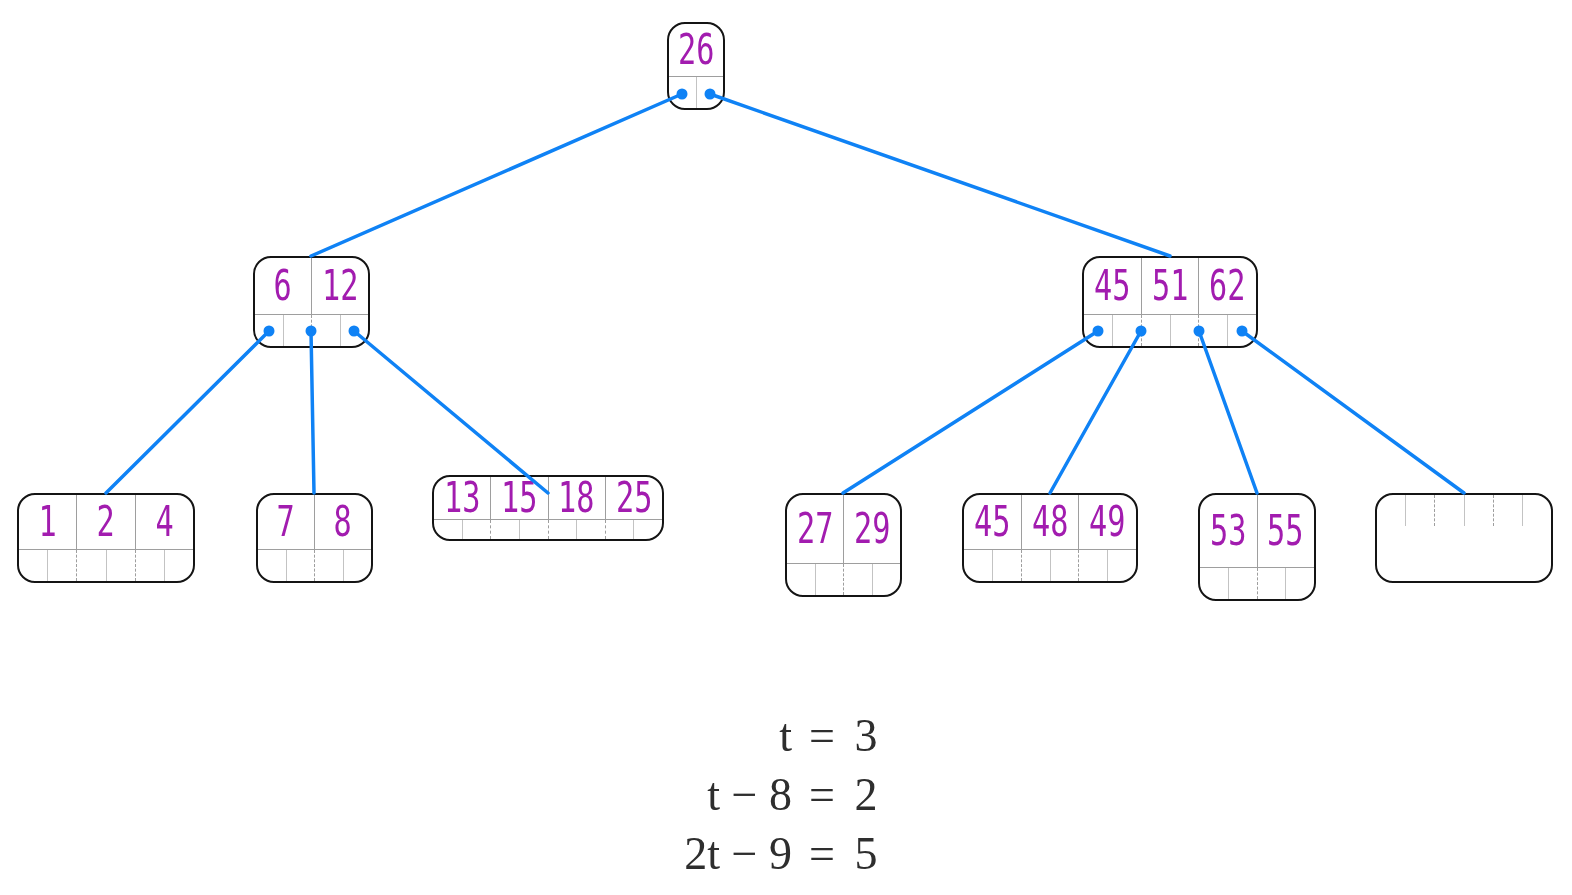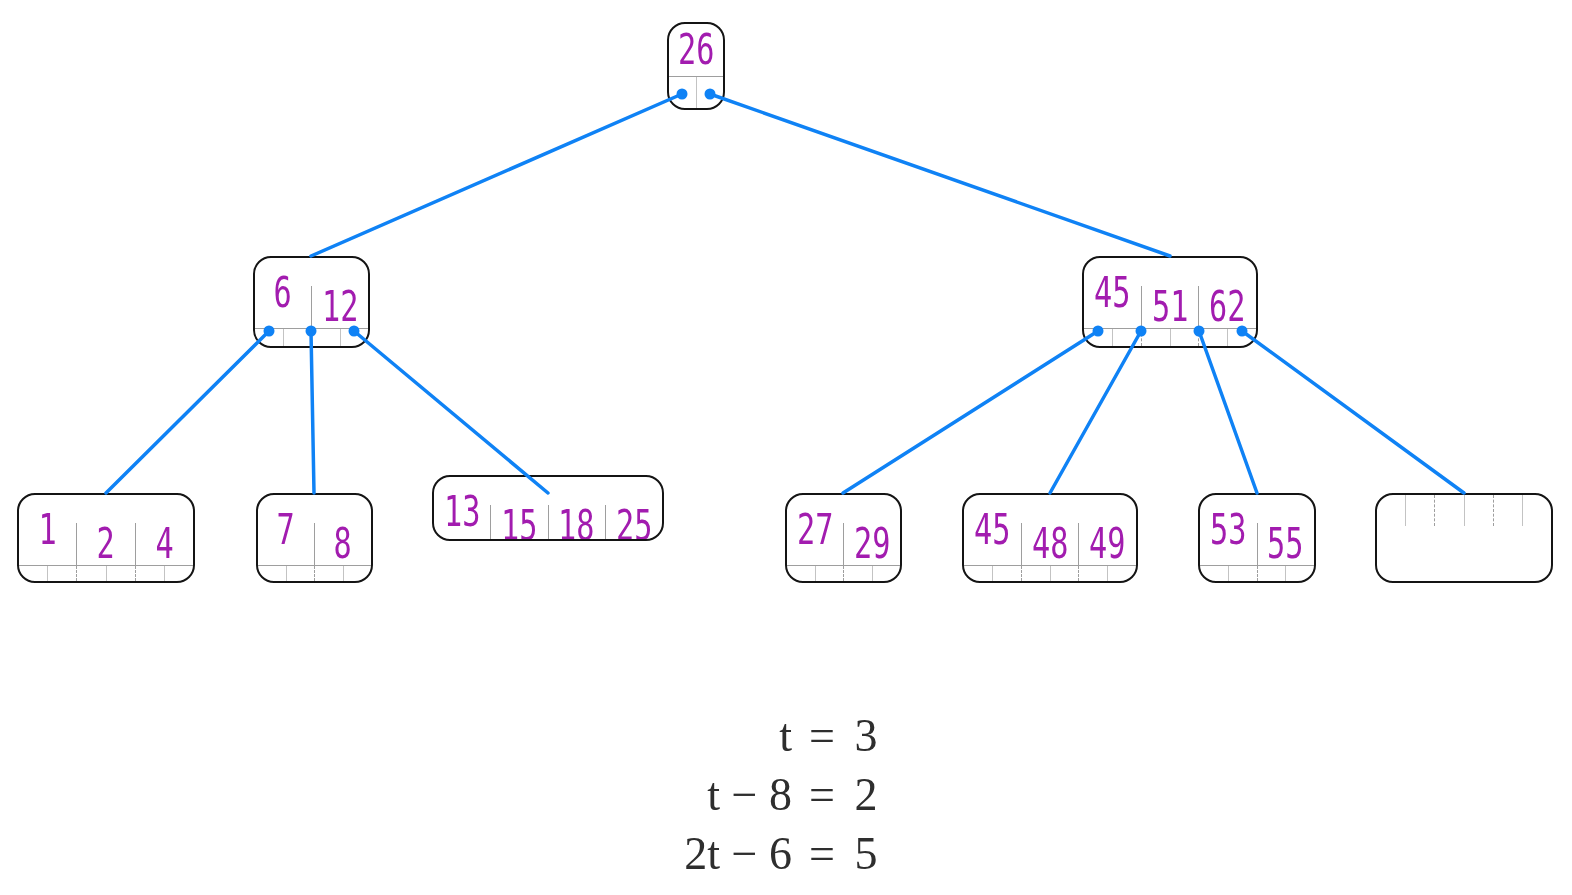--- a/index.html
+++ b/index.html
@@ -5,21 +5,21 @@
   html,body{margin:0;padding:0;background:#ffffff;}
   .stage{position:relative;width:1572px;height:895px;background:#ffffff;overflow:hidden;
          font-family:"DejaVu Sans Mono", monospace;}
   
   .node{position:absolute;box-sizing:border-box;background:#ffffff;
         border:2px solid #141414;border-radius:18px;
         display:flex;flex-direction:column;overflow:hidden;}
   .keys{flex:1;display:flex;border-bottom:1px solid #9e9e9e;}
   .key{flex:1;display:flex;align-items:center;justify-content:center;
        font-size:42px;color:#a21caf;line-height:1;}
-  .key + .key{border-left:1px solid #9e9e9e;margin-top:28px;}
+  .key + .key{border-left:1px solid #9e9e9e;}
   .kt{display:inline-block;transform:scaleX(0.72);}
   .ptrs{height:31px;display:flex;}
   .pcell{flex:1;display:flex;}
   .pcell + .pcell{border-left:1px dashed #9e9e9e;}
   .half{flex:1;}
   .half.l{border-right:1px solid #c3c3c3;}
   
   .edges{position:absolute;left:0;top:0;pointer-events:none;}
   
   .equations{position:absolute;left:600px;top:706px;width:280px;
@@ -175,21 +175,21 @@
           <span class="half l"></span>
           <span class="half"></span>
         </div>
       <div class="pcell">
           <span class="half l"></span>
           <span class="half"></span>
         </div>
     </div>
   </div>
 
-  <div class="node" style="left:785px;top:493px;width:117px;height:90px">
+  <div class="node" style="left:785px;top:493px;width:117px;height:104px">
     <div class="keys">
       <div class="key">
           <span class="kt">27</span>
         </div>
       <div class="key">
           <span class="kt">29</span>
         </div>
     </div>
     <div class="ptrs">
       <div class="pcell">
@@ -224,21 +224,21 @@
           <span class="half l"></span>
           <span class="half"></span>
         </div>
       <div class="pcell">
           <span class="half l"></span>
           <span class="half"></span>
         </div>
     </div>
   </div>
 
-  <div class="node" style="left:1198px;top:493px;width:118px;height:90px">
+  <div class="node" style="left:1198px;top:493px;width:118px;height:108px">
     <div class="keys">
       <div class="key">
           <span class="kt">53</span>
         </div>
       <div class="key">
           <span class="kt">55</span>
         </div>
     </div>
     <div class="ptrs">
       <div class="pcell">
@@ -299,19 +299,19 @@
       <span class="lhs">t</span>
       <span class="eq">=</span>
       <span class="rhs">3</span>
     </div>
     <div class="eqrow">
       <span class="lhs">t − 8</span>
       <span class="eq">=</span>
       <span class="rhs">2</span>
     </div>
     <div class="eqrow">
-      <span class="lhs">2t − 6</span>
+      <span class="lhs">2t − 9</span>
       <span class="eq">=</span>
       <span class="rhs">5</span>
     </div>
   </div>
 
 </div>
 
 </body></html>

